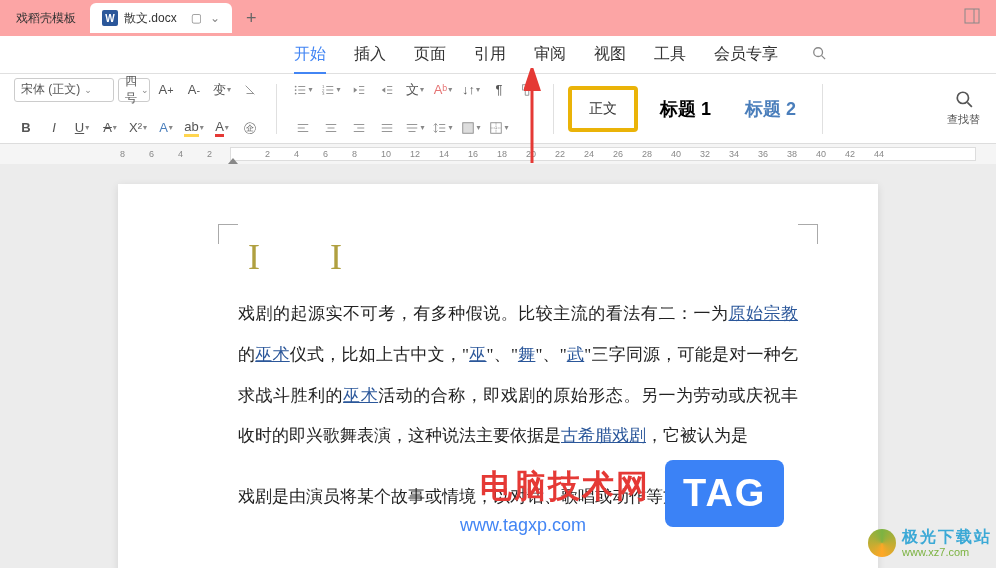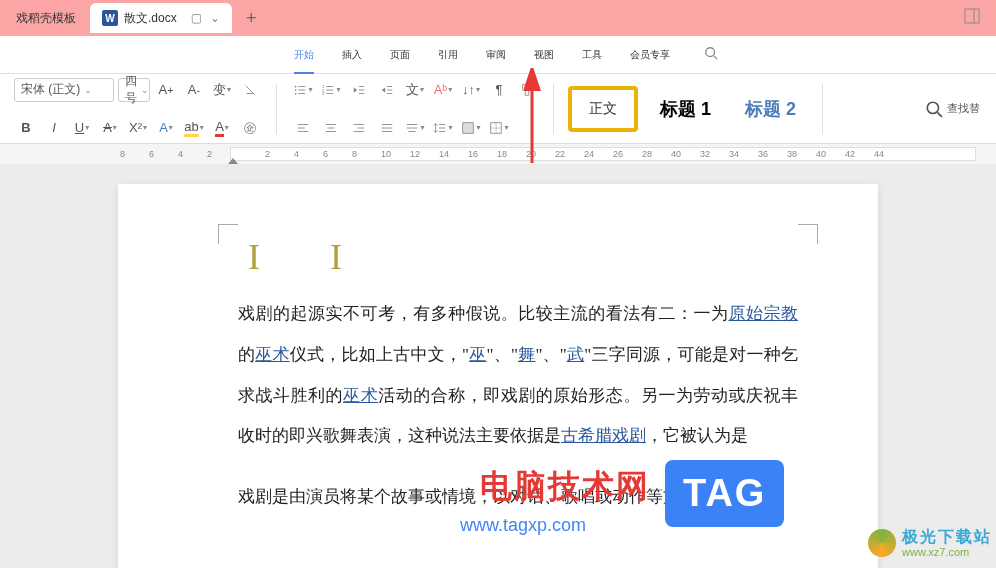--- a/index.html
+++ b/index.html
@@ -58,21 +58,21 @@
   align-items: center;
   padding-left: 280px;
   gap: 0;
   border-bottom: 1px solid #e0e0e0;
 }
 .menu-item {
   padding: 0 14px;
   height: 38px;
   display: flex;
   align-items: center;
-  font-size: 10px;
+  font-size: 16px;
   color: #333;
   position: relative;
 }
 .menu-item.active {
   color: #4285f4;
   font-weight: 500;
 }
 .menu-item.active::after {
   content: "";
   position: absolute;
@@ -136,21 +136,21 @@
   font-size: 14px;
   color: #333;
   min-width: 70px;
   text-align: center;
 }
 .style-heading { font-size: 18px; font-weight: bold; padding: 8px 12px; }
 .style-heading.blue { color: #4a7ebb; }
 .ribbon-right {
   margin-left: auto;
   display: flex;
-  flex-direction: row;
+  flex-direction: column;
   align-items: center;
   justify-content: center;
   padding: 0 8px;
   color: #555;
   font-size: 11px;
   gap: 4px;
 }
 
 
 .ruler {

